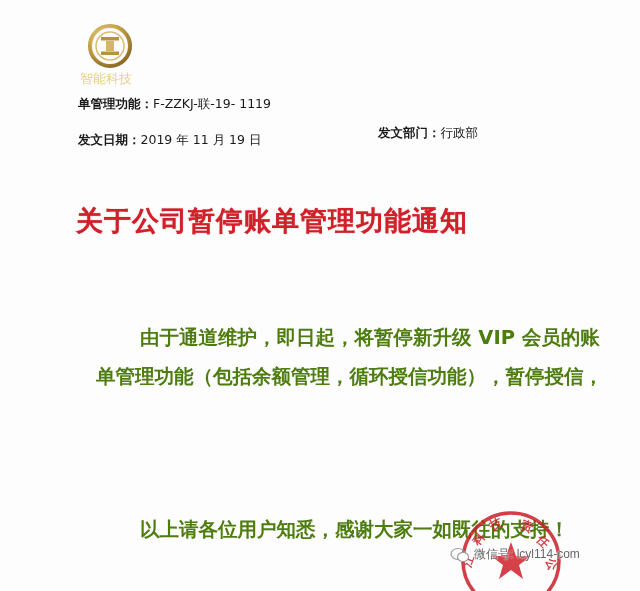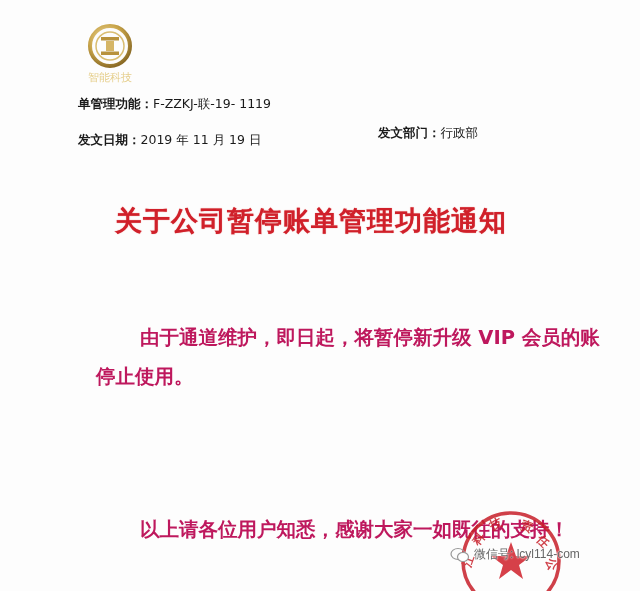--- a/index.html
+++ b/index.html
@@ -4,34 +4,33 @@
 <style>
   html, body { margin:0; padding:0; }
   body {
     width:640px; height:591px; overflow:hidden; position:relative;
     background:#fdfdfd;
     font-family: "DejaVu Sans", "Liberation Sans", sans-serif;
     color:#111;
   }
   .logo { position:absolute; left:88px; top:24px; width:44px; height:44px; }
   .logo-caption {
-    position:absolute; left:80px; top:70px; width:60px; text-align:center;
-    font-size:11px; color:#e2c77a; letter-spacing:0px; opacity:0.85;
+    position:absolute; left:80px; top:70px; width:60px; text-align:left;
+    font-size:13px; color:#e2c77a; letter-spacing:0px; opacity:0.85;
   }
   .meta { position:absolute; font-size:12.5px; font-weight:bold; color:#1a1a1a; white-space:nowrap; }
   .meta .v { font-weight:normal; }
   .title {
     position:absolute; left:0; top:203px; width:544px; text-align:center;
     font-size:27px; font-weight:bold; color:#d0202a; letter-spacing:1px;
     text-shadow: 0 0 1px #e06060;
-    padding-left: 39px;
   }
   .para {
     position:absolute; left:96px; width:460px;
-    font-size:19.5px; font-weight:bold; color:#be185d; line-height:39px;
+    font-size:19.5px; font-weight:bold; color:#4d7c0f; line-height:39px;
   }
   .line { white-space:nowrap; height:39px; }
   .indent { padding-left:44px; }
   .stamp { position:absolute; left:458px; top:508px; width:106px; height:106px; opacity:0.85; }
   .watermark {
     position:absolute; left:450px; top:546px; font-size:12px; color:#666;
     white-space:nowrap; font-family:"Liberation Sans", sans-serif;
     text-shadow:0 0 2px #fff, 0 0 2px #fff;
   }
   .wm-icon { display:inline-block; vertical-align:middle; margin-right:4px; }
@@ -62,21 +61,21 @@
   <span>发文日期：</span><span class="v">2019 年 11 月 19 日</span>
 </div>
 <div class="meta" style="left:378px; top:80px;margin-top:45px;">
   <span>发文部门：</span><span class="v">行政部</span>
 </div>
 
 <div class="title">关于公司暂停账单管理功能通知</div>
 
 <div class="para" style="top:318px;">
   <div class="line indent">由于通道维护，即日起，将暂停新升级 VIP 会员的账</div>
-  <div class="line">停止使用。</div>
+  <div class="line">单管理功能（包括余额管理，循环授信功能），暂停授信，</div>
 </div>
 <div class="para" style="top:510px; width:520px;">
   <div class="line indent">以上请各位用户知悉，感谢大家一如既往的支持！</div>
 </div>
 
 <svg class="stamp" viewBox="0 0 106 106">
   <circle cx="53" cy="53" r="48" fill="none" stroke="#c8202a" stroke-width="3.5"></circle>
   <polygon points="53,34 58,48 73,48 61,57 65,71 53,62 41,71 45,57 33,48 48,48" fill="#d0202a"></polygon>
   <g fill="#c8202a" font-size="12" font-weight="bold" font-family="DejaVu Sans, sans-serif">
     <text x="12" y="60" transform="rotate(-70 12 60)">江</text>

